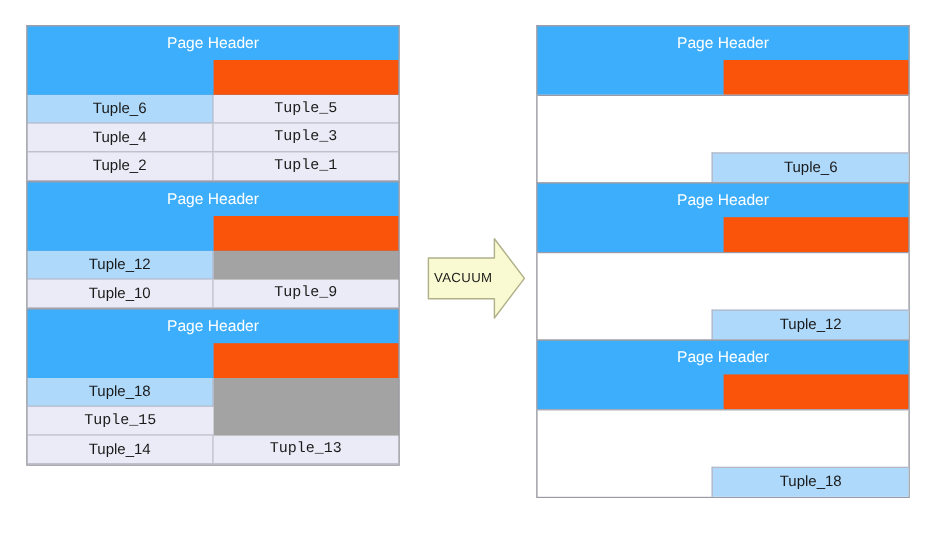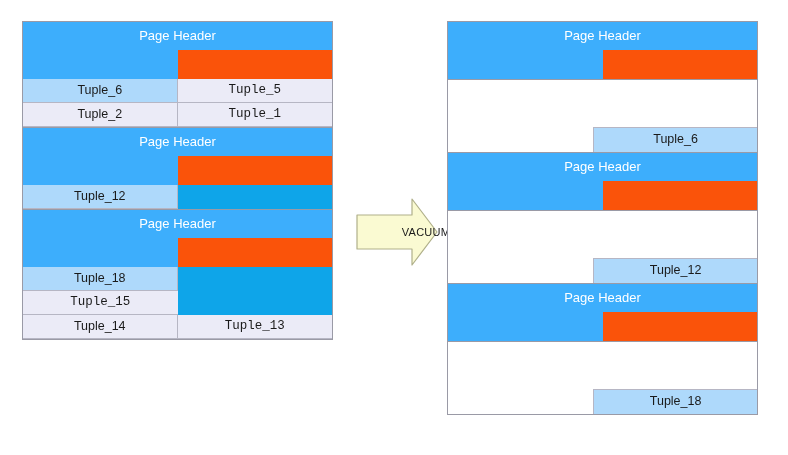--- a/index.html
+++ b/index.html
@@ -27,21 +27,21 @@
   }
   .page-table.before { left: 22px; top: 21px; width: 311px; height: 392px; }
   .page-table.after  { left: 447px; top: 21px; width: 311px; height: 392px; }
 
   .page-block {
     position: relative;
     box-sizing: border-box;
     width: 100%;
     border: 1px solid #9a9aa6;
     border-bottom: none;
-    background: #0ea5e9;
+    background: #a3a3a3;
   }
   .page-block:last-child { border-bottom: 1px solid #9a9aa6; }
 
   
   .page-header {
     position: relative;
     width: 100%;
     height: 57px;
     background: #3daefc;
     box-sizing: border-box;
@@ -140,55 +140,62 @@
     top: 0;
     width: 62px;
     height: 72px;
     display: flex;
     align-items: center;
     justify-content: center;
     font-size: 11px;
     letter-spacing: 0.3px;
     color: #1a1a1a;
     pointer-events: none;
-    margin-left: 40px;
   }
 </style>
 </head>
 <body>
 
 <div class="canvas">
 
   <div class="page-table before">
 
     <div class="page-block">
       <div class="page-header">
         <div class="page-header-title">Page Header</div>
         <div class="page-header-fill"></div>
       </div>
       <div class="tuple-rows">
         <div class="tuple-row">
           <div class="tuple-cell left live">Tuple_6</div>
           <div class="tuple-cell right">Tuple_5</div>
         </div>
         <div class="tuple-row">
+          <div class="tuple-cell left">Tuple_4</div>
+          <div class="tuple-cell right">Tuple_3</div>
+        </div>
+        <div class="tuple-row">
           <div class="tuple-cell left">Tuple_2</div>
           <div class="tuple-cell right">Tuple_1</div>
         </div>
       </div>
     </div>
 
     <div class="page-block">
       <div class="page-header">
         <div class="page-header-title">Page Header</div>
         <div class="page-header-fill"></div>
       </div>
       <div class="tuple-rows">
         <div class="tuple-row">
           <div class="tuple-cell left live">Tuple_12</div>
+        </div>
+        <div class="tuple-row">
+          <div class="tuple-cell left">Tuple_10</div>
+          <div class="tuple-cell right">Tuple_9</div>
         </div>
       </div>
     </div>
 
     <div class="page-block">
       <div class="page-header">
         <div class="page-header-title">Page Header</div>
         <div class="page-header-fill"></div>
       </div>
       <div class="tuple-rows">

